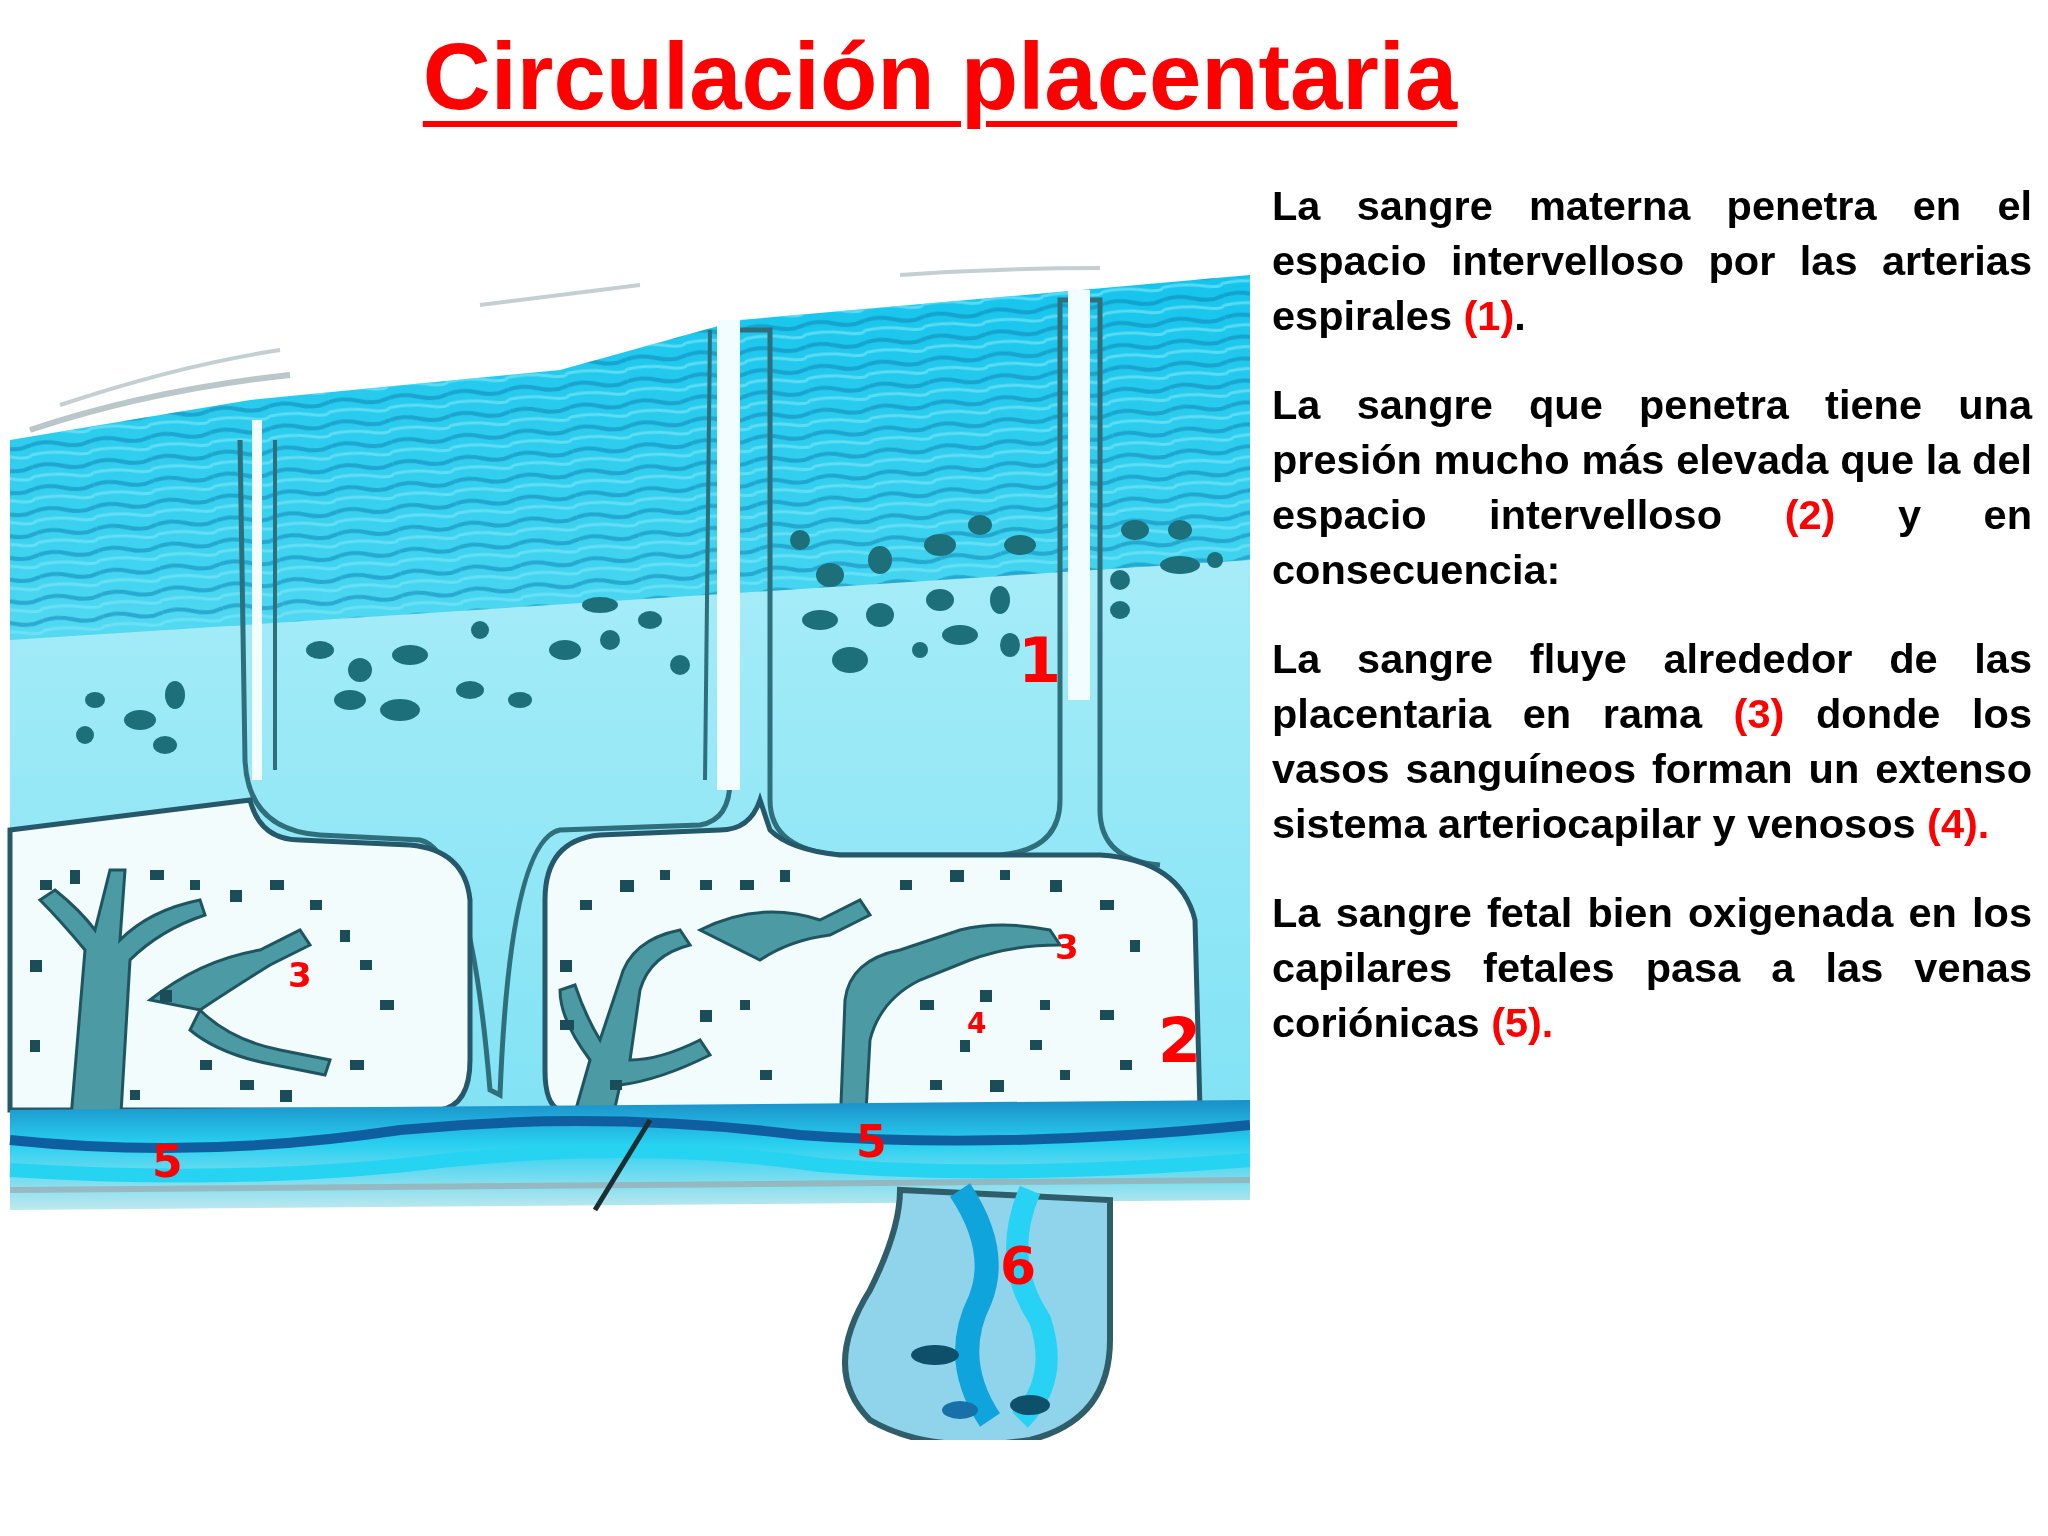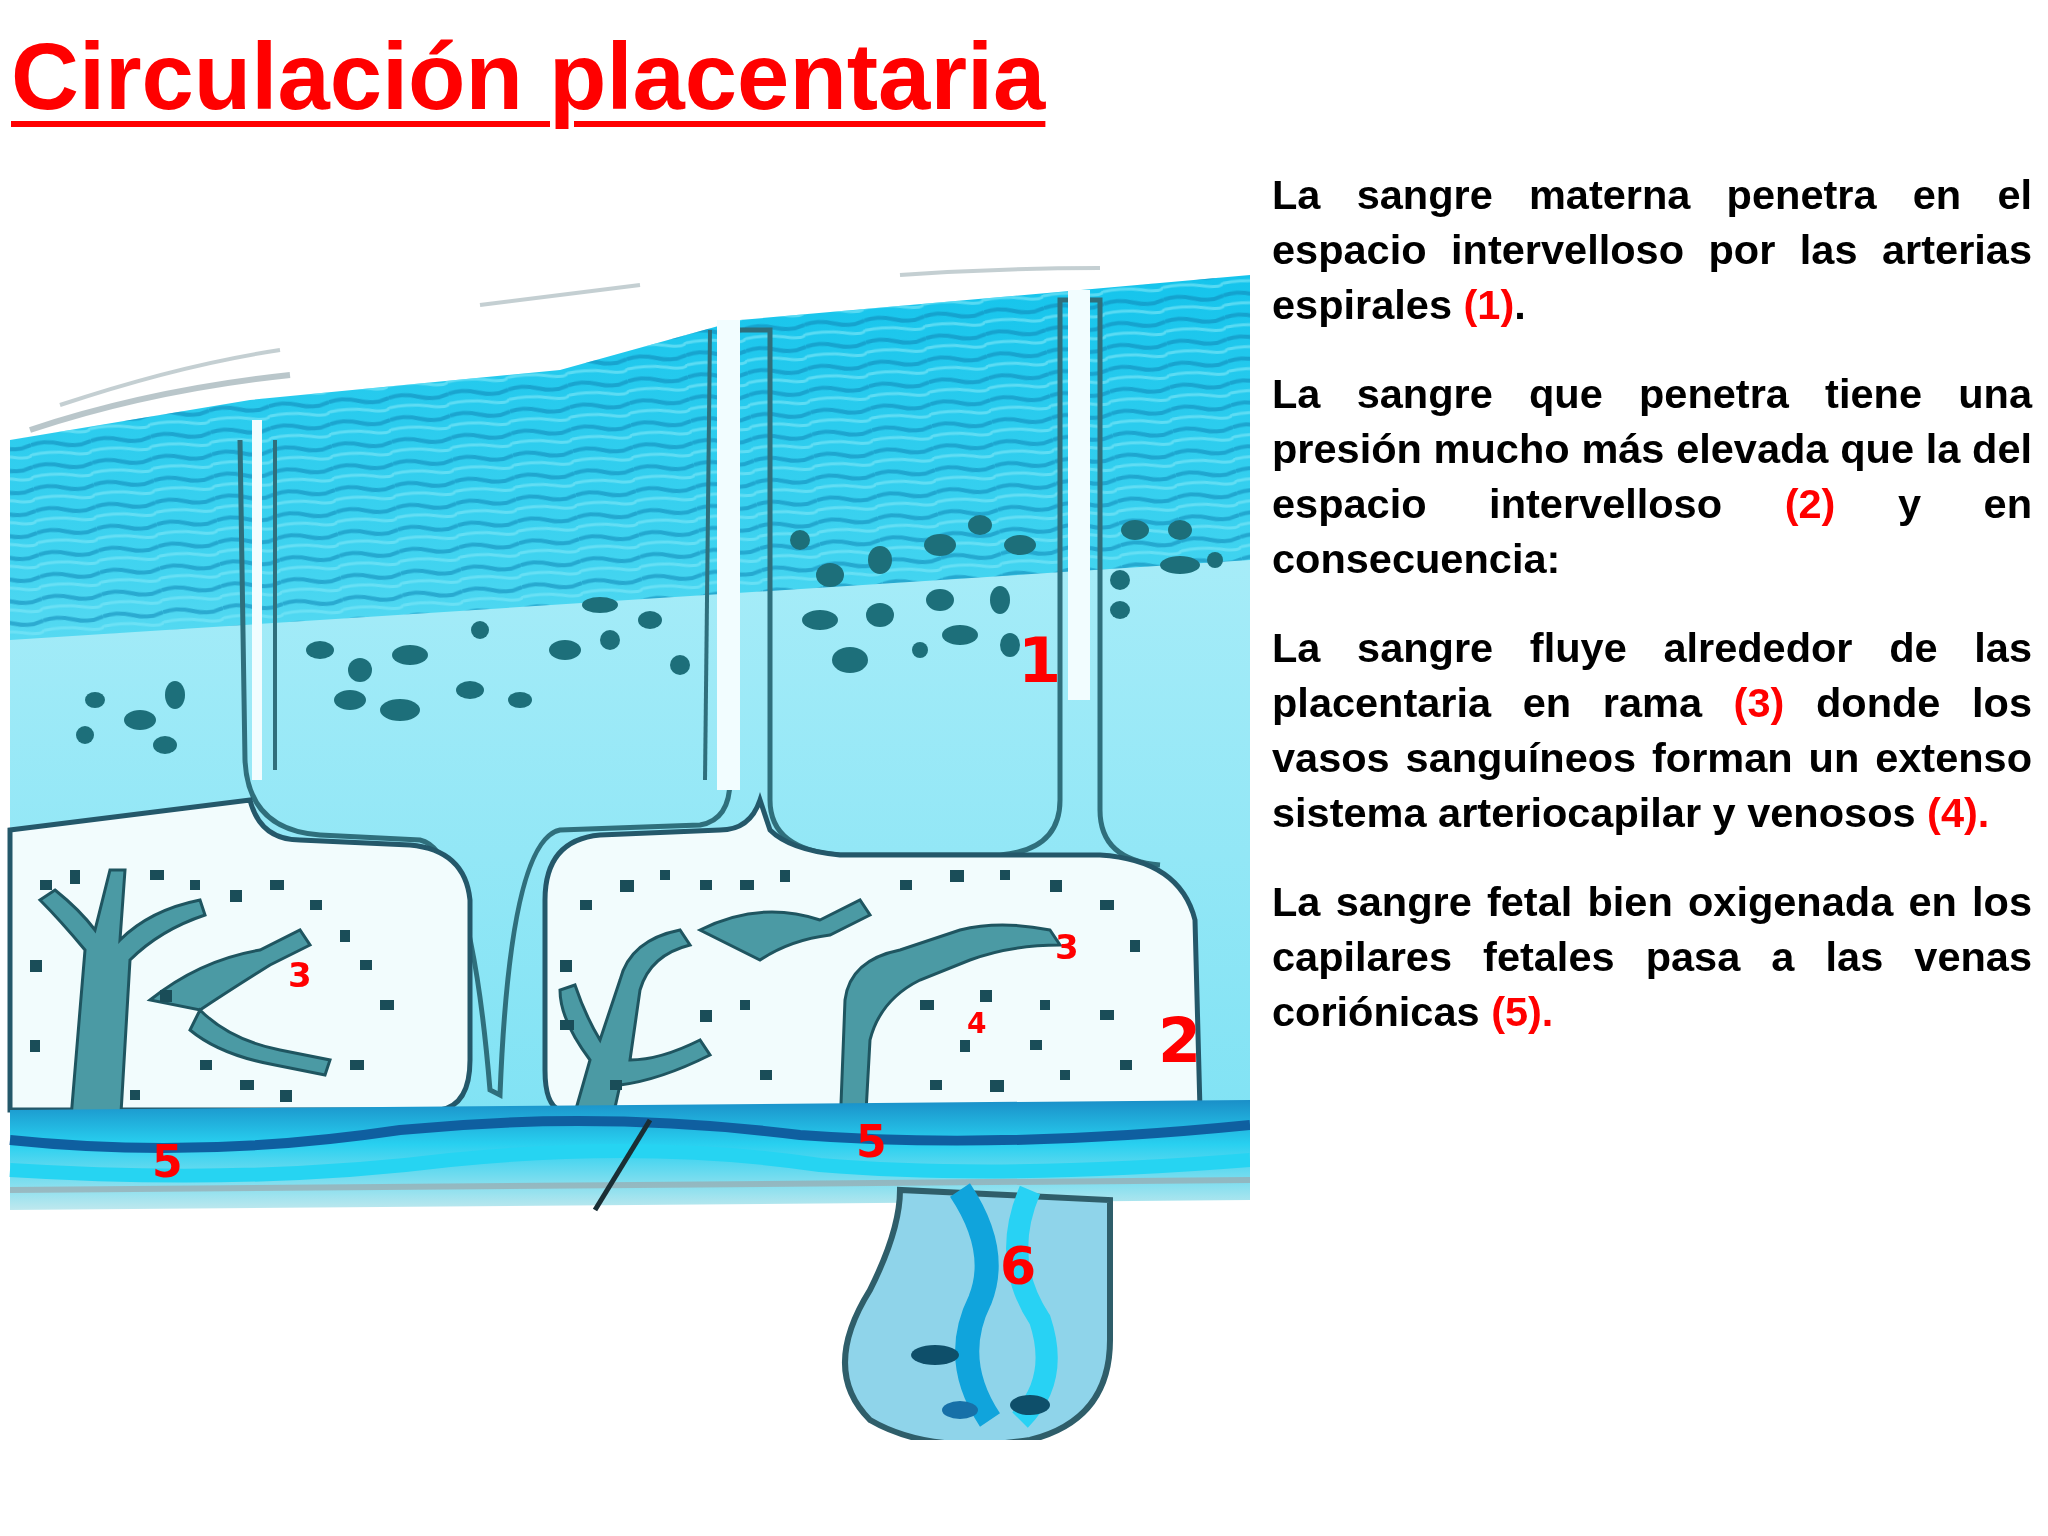--- a/index.html
+++ b/index.html
@@ -14,23 +14,24 @@
     overflow: hidden;
     font-family: "Liberation Sans", "DejaVu Sans", sans-serif;
   }
   .slide {
     position: absolute;
     inset: 0;
     background: #ffffff;
   }
   .title {
     position: absolute;
-    left: 11px;
+    left: 0;
     top: 22px;
     width: 1880px;
+    text-align: center;
     font-size: 94px;
     font-weight: bold;
     color: #ff0000;
     letter-spacing: 0px;
     line-height: 110px;
   }
   .title span {
     text-decoration: underline;
     text-decoration-thickness: 6px;
     text-underline-offset: 12px;
@@ -57,21 +58,21 @@
     position: absolute;
     left: 1272px;
     top: 166px;
     width: 760px;
     color: #000000;
     font-weight: bold;
     font-size: 41.5px;
     line-height: 55px;
   }
   .para {
-    margin: 1px 0 34px 0;
+    margin: 12px 0 34px 0;
     text-align: justify;
     text-align-last: left;
     hyphens: none;
   }
   .ref {
     color: #ff0000;
   }
 </style>
 </head>
 <body>

